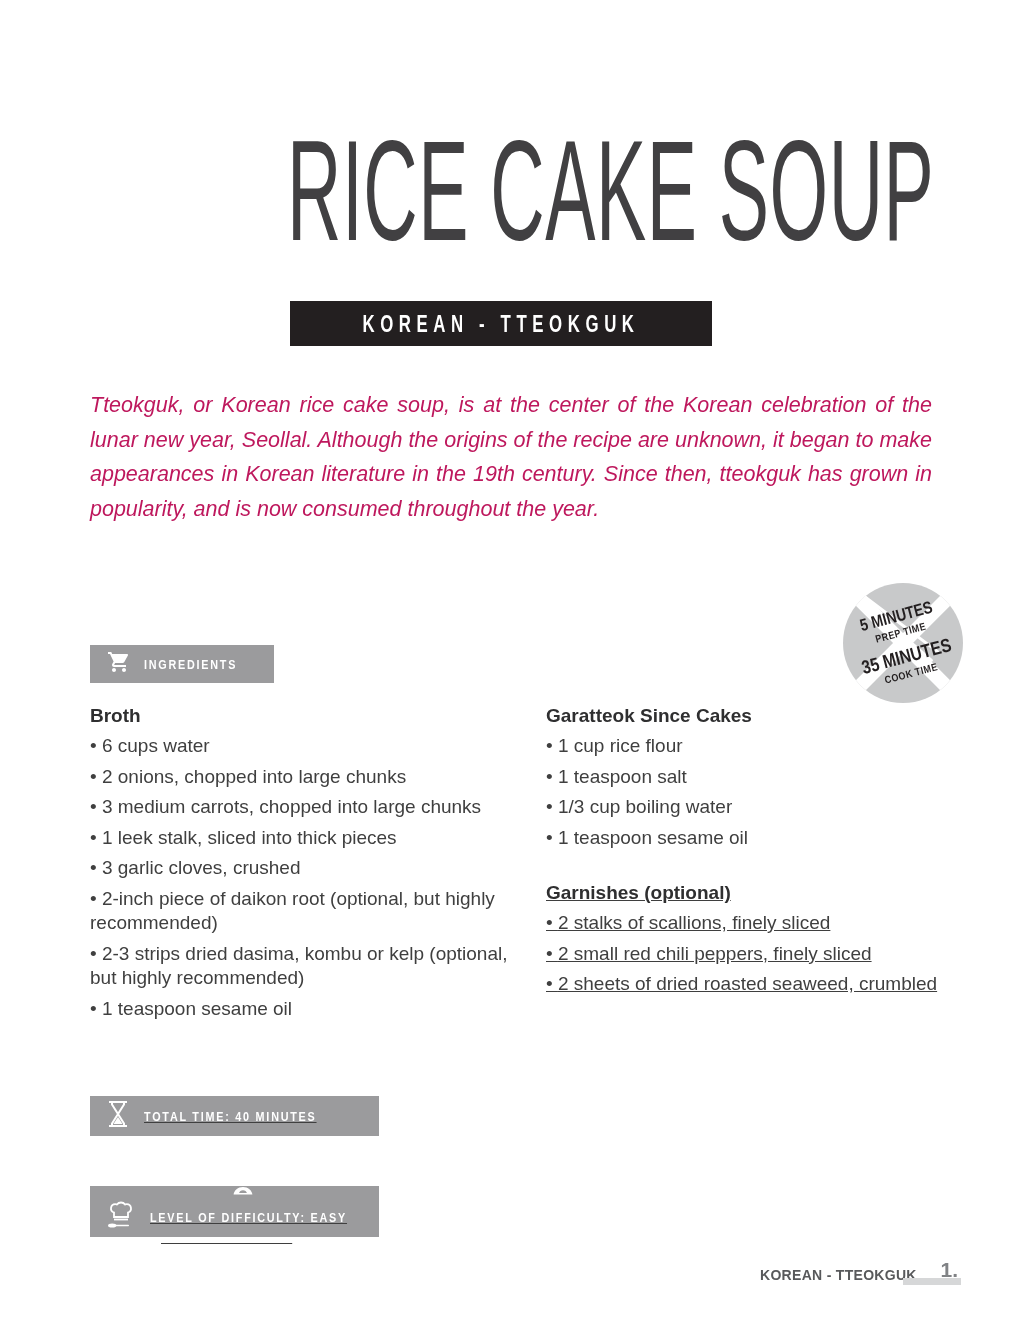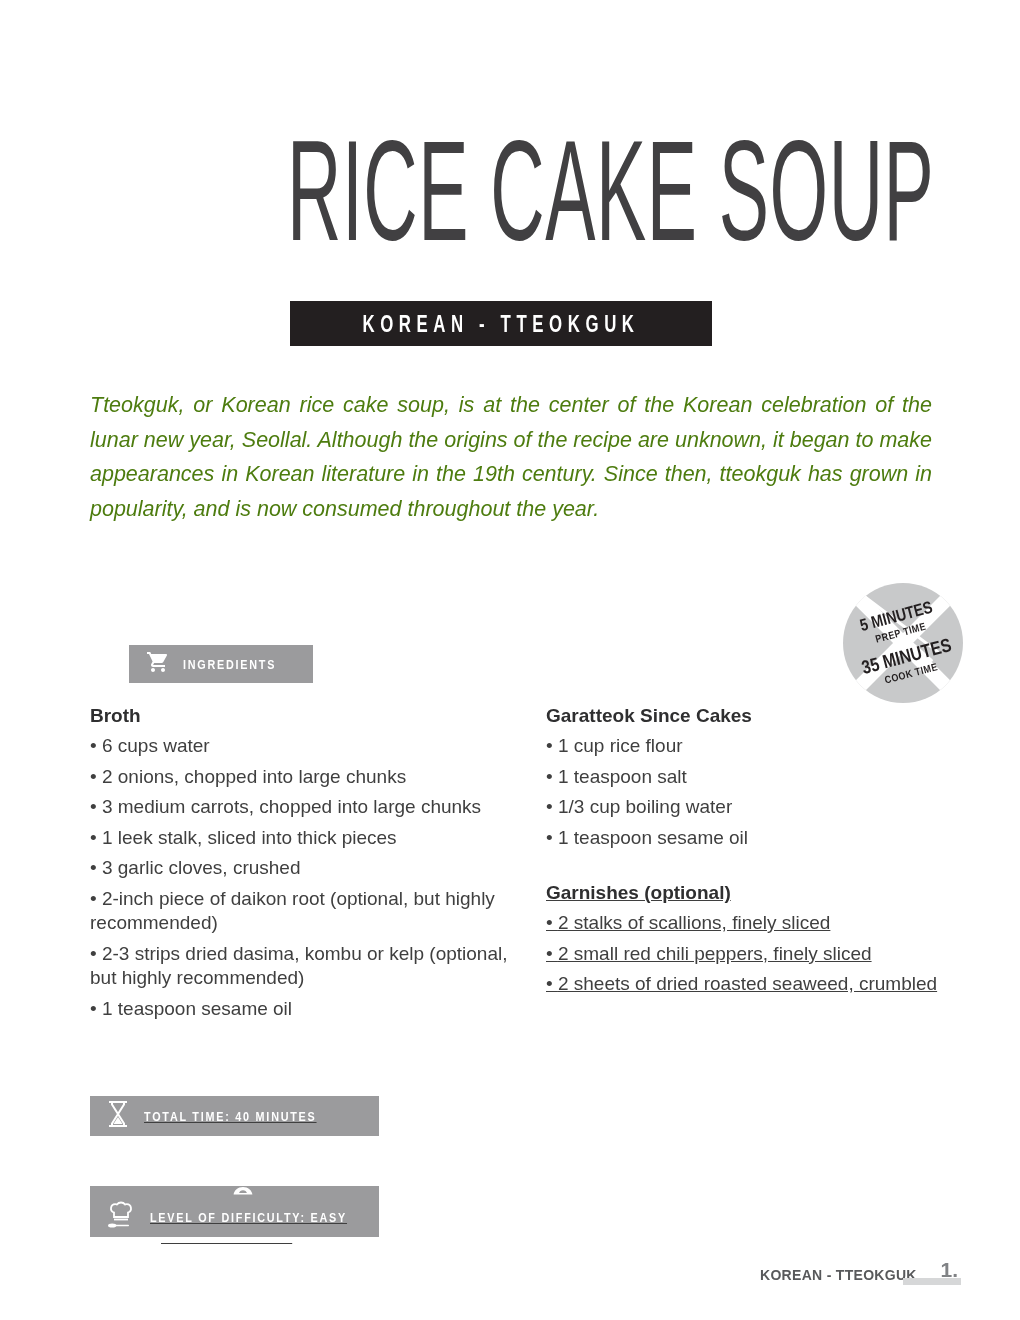--- a/index.html
+++ b/index.html
@@ -22,21 +22,21 @@
     display:flex;align-items:center;justify-content:center;
   }
   .banner .cond-banner{
     display:inline-block;transform:scaleX(0.70);transform-origin:center;
     color:#ffffff;font-weight:bold;font-size:24px;letter-spacing:8px;white-space:nowrap;
   }
 
   
   .intro{
     position:absolute;top:388px;left:90px;width:842px;
-    font-style:italic;font-size:21.5px;line-height:34.5px;color:#4d7c0f;
+    font-style:italic;font-size:21.5px;line-height:34.5px;color:#be185d;
     text-align:justify;
   }
 
   
   .badge{
     position:absolute;left:843px;top:583px;width:120px;height:120px;border-radius:50%;
     background:#c8c9ca;overflow:hidden;
   }
   .badge-x{position:absolute;background:#ffffff;border-radius:2px;}
   .x1{width:124px;height:14px;top:53px;left:-2px;transform:rotate(45deg);}
@@ -48,21 +48,21 @@
     display:flex;flex-direction:column;align-items:center;justify-content:center;
     color:#231f20;text-align:center;line-height:1;
   }
   .badge-big{font-weight:bold;font-size:17px;display:inline-block;transform:scaleX(0.82);white-space:nowrap;}
   .badge-big2{font-weight:bold;font-size:19px;display:inline-block;transform:scaleX(0.82);white-space:nowrap;margin-top:9px;}
   .badge-small{font-weight:bold;font-size:10.5px;letter-spacing:0.5px;display:inline-block;transform:scaleX(0.85);white-space:nowrap;margin-top:3px;}
 
   
   .ing-label-bar{
     position:absolute;left:90px;top:645px;width:184px;height:38px;background:#9b9b9d;
-    display:flex;align-items:center;gap:12px;padding-left:16px;box-sizing:border-box;margin-left:39px;
+    display:flex;align-items:center;gap:12px;padding-left:16px;box-sizing:border-box;
   }
   .ing-label-bar svg{flex:0 0 auto;}
   .bar-text{
     display:inline-block;transform:scaleX(0.80);transform-origin:left center;
     color:#ffffff;font-weight:bold;font-size:13.5px;letter-spacing:2.2px;white-space:nowrap;
   }
 
   
   .ing-col{position:absolute;top:703px;font-size:19px;color:#3f3f3f;}
   .col-0{left:90px;width:437px;}

